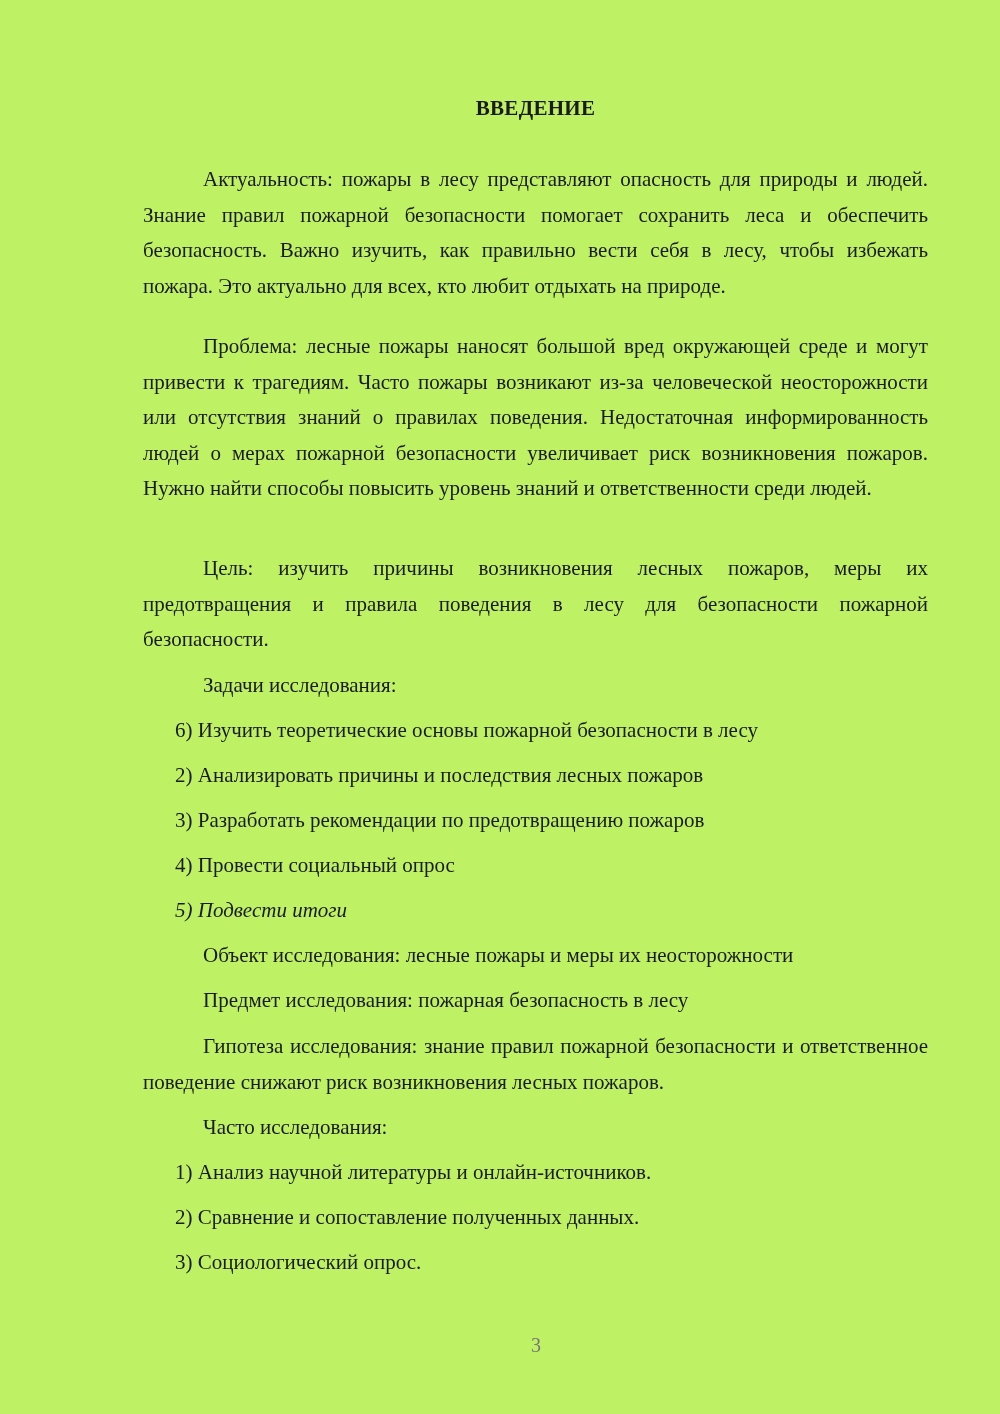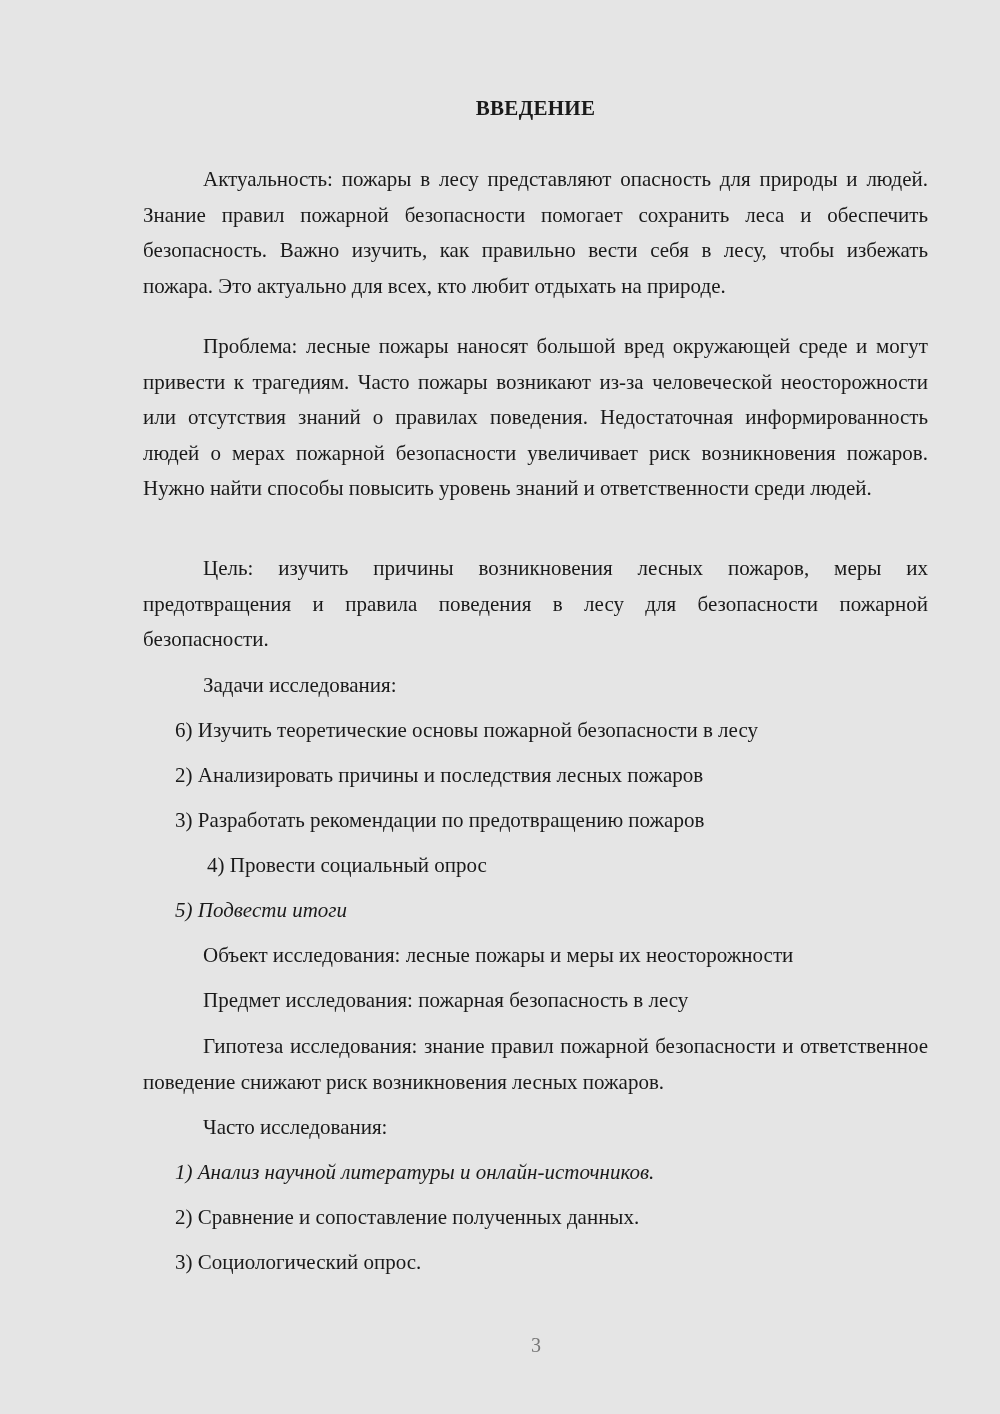--- a/index.html
+++ b/index.html
@@ -1,19 +1,19 @@
 <!DOCTYPE html>
 <html><head>
   <meta charset="utf-8">
   <style>
     html, body { margin: 0; padding: 0; background: #ffffff; }
     body { width: 1000px; height: 1414px; position: relative; overflow: hidden; }
     .page {
       position: absolute; left: 0; top: 0; width: 1000px; height: 1414px;
-      background: #e5e5e5; color: #1a1a1a;
+      background: #bef264; color: #1a1a1a;
       font-family: "Liberation Serif", "DejaVu Serif", serif;
       font-size: 21px;
     }
     .content { position: absolute; left: 143px; top: 0; width: 785px; }
     .title {
       position: absolute; left: 0; width: 785px; top: 96px;
       text-align: center; font-weight: bold; font-size: 21px;
       letter-spacing: 0.3px;
     }
     .para {
@@ -40,28 +40,28 @@
     <p class="para" style="top:142px;margin-top:20px;">Актуальность: пожары в лесу представляют опасность для природы и людей. Знание правил пожарной безопасности помогает сохранить леса и обеспечить безопасность. Важно изучить, как правильно вести себя в лесу, чтобы избежать пожара. Это актуально для всех, кто любит отдыхать на природе.</p>
 
     <p class="para" style="top:329px;">Проблема: лесные пожары наносят большой вред окружающей среде и могут привести к трагедиям. Часто пожары возникают из-за человеческой неосторожности или отсутствия знаний о правилах поведения. Недостаточная информированность людей о мерах пожарной безопасности увеличивает риск возникновения пожаров. Нужно найти способы повысить уровень знаний и ответственности среди людей.</p>
 
     <p class="para" style="top:551px;">Цель: изучить причины возникновения лесных пожаров, меры их предотвращения и правила поведения в лесу для безопасности пожарной безопасности.</p>
 
     <div class="line indent-60" style="top:668px;">Задачи исследования:</div>
     <div class="line indent-32" style="top:713px;">6) Изучить теоретические основы пожарной безопасности в лесу</div>
     <div class="line indent-32" style="top:758px;">2) Анализировать причины и последствия лесных пожаров</div>
     <div class="line indent-32" style="top:803px;">3) Разработать рекомендации по предотвращению пожаров</div>
-    <div class="line indent-32" style="top:848px;margin-left:32px;">4) Провести социальный опрос</div>
+    <div class="line indent-32" style="top:848px;">4) Провести социальный опрос</div>
     <div class="line indent-32" style="top:893px;font-style:italic;">5) Подвести итоги</div>
 
     <div class="line indent-60" style="top:938px;">Объект исследования: лесные пожары и меры их неосторожности</div>
     <div class="line indent-60" style="top:983px;">Предмет исследования: пожарная безопасность в лесу</div>
 
     <p class="para" style="top:1029px;">Гипотеза исследования: знание правил пожарной безопасности и ответственное поведение снижают риск возникновения лесных пожаров.</p>
 
     <div class="line indent-60" style="top:1110px;">Часто исследования:</div>
-    <div class="line indent-32" style="top:1155px;font-style:italic;">1) Анализ научной литературы и онлайн-источников.</div>
+    <div class="line indent-32" style="top:1155px;">1) Анализ научной литературы и онлайн-источников.</div>
     <div class="line indent-32" style="top:1200px;">2) Сравнение и сопоставление полученных данных.</div>
     <div class="line indent-32" style="top:1245px;">3) Социологический опрос.</div>
   </div>
 
   <div class="page-number">3</div>
 </div>
 
 </body></html>

